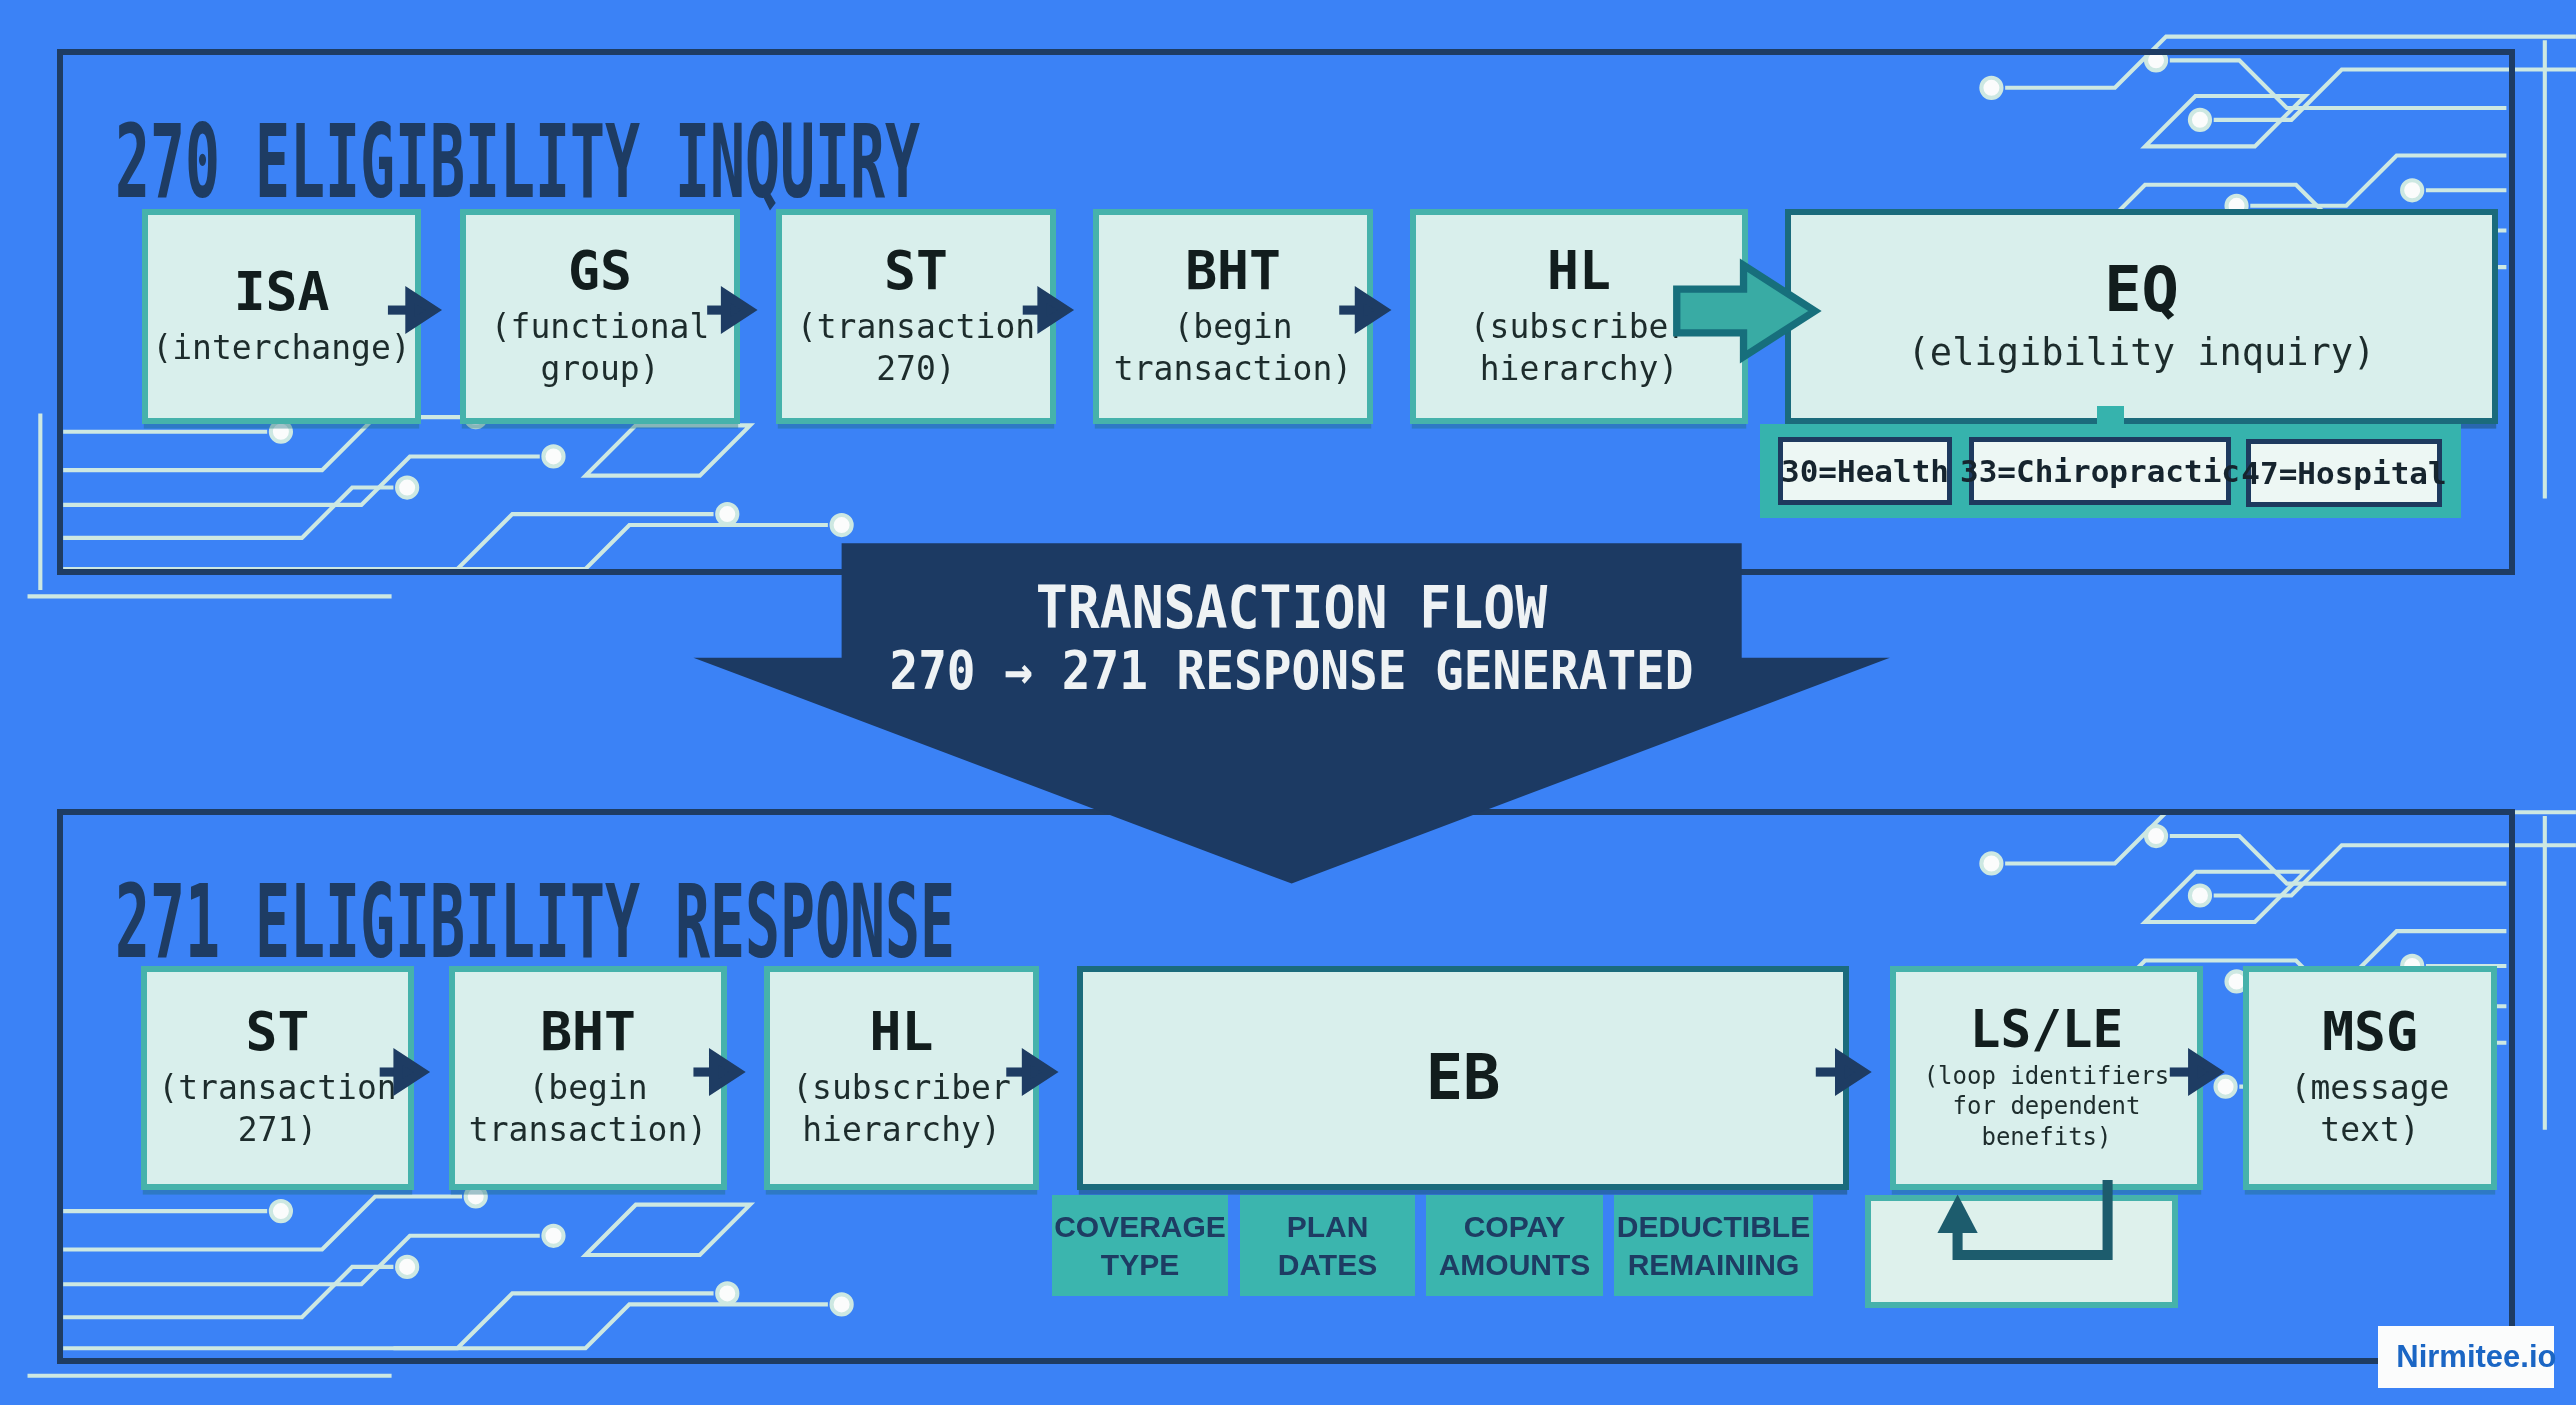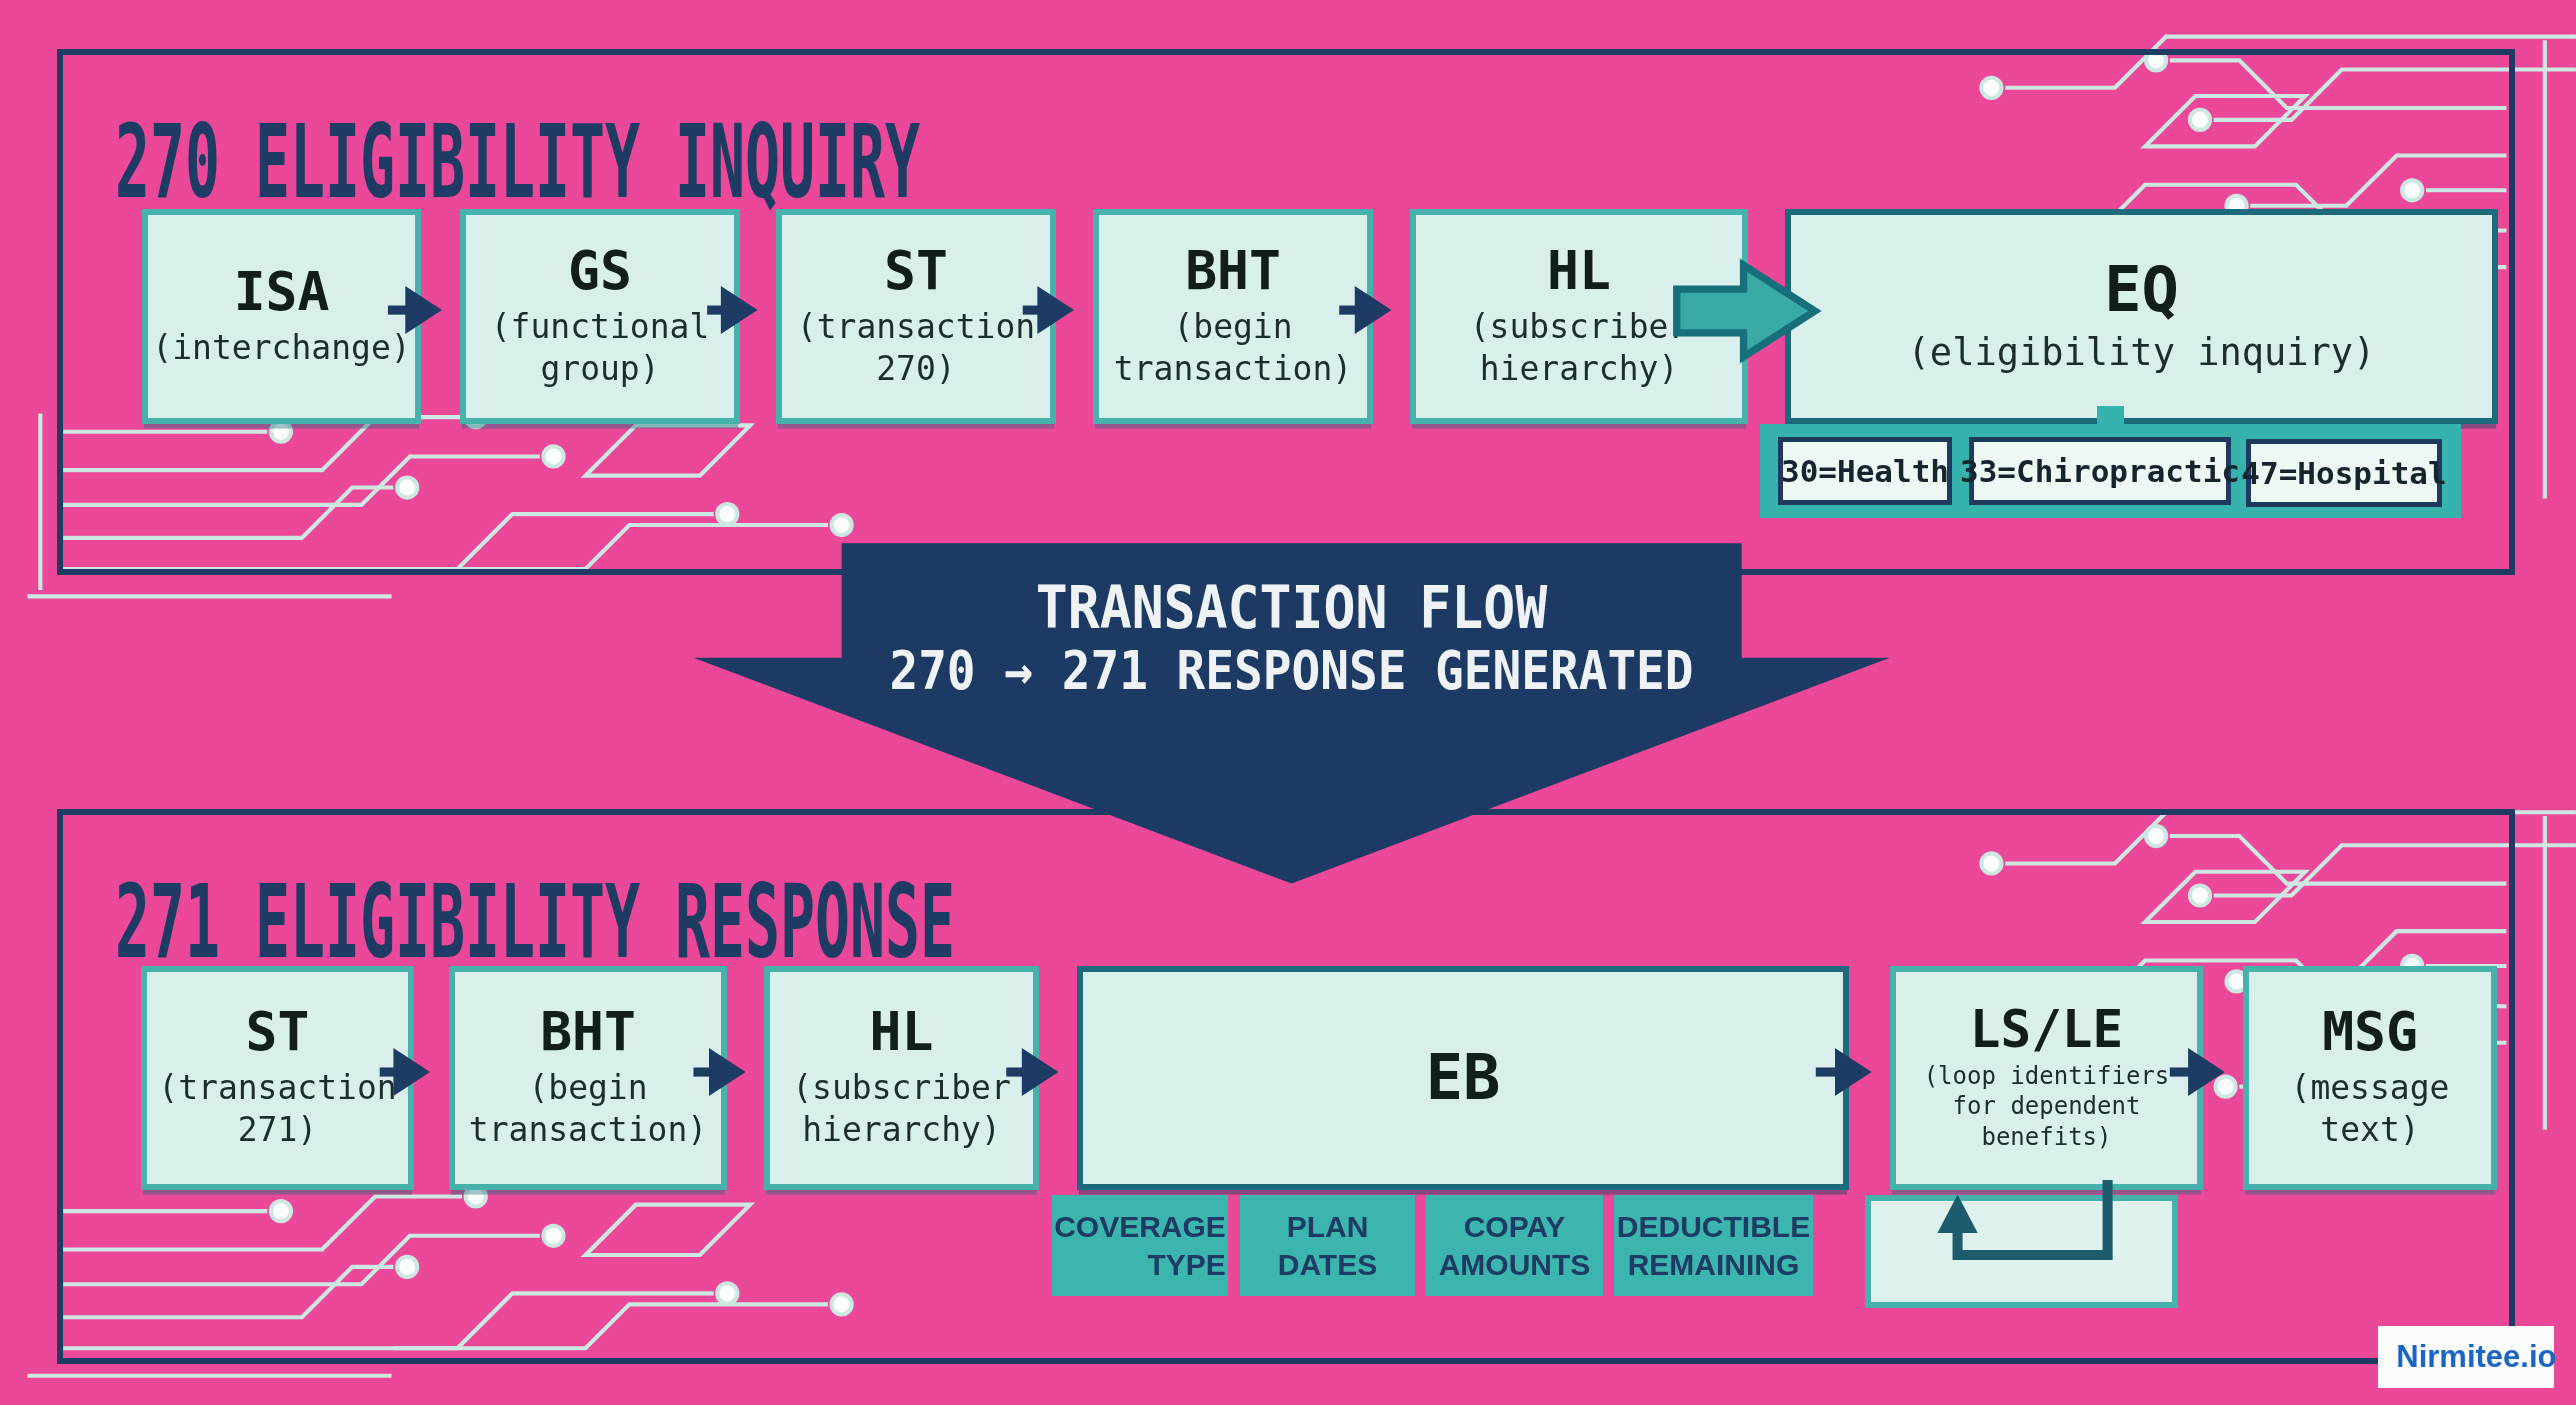--- a/index.html
+++ b/index.html
@@ -1,16 +1,16 @@
 <!DOCTYPE html>
 <html style="font-size:14.6px"><head>
 <meta charset="utf-8">
 <style>
   html,body{margin:0;padding:0;background:#fbfcfc;}
-  .canvas{position:relative;width:2576px;height:1405px;background:#ec4899;overflow:hidden;
+  .canvas{position:relative;width:2576px;height:1405px;background:#3b82f6;overflow:hidden;
           font-family:"DejaVu Sans Mono",monospace;}
   svg.layer{position:absolute;left:0;top:0;}
   .section{position:absolute;border:6.4px solid #1e3c63;background:transparent;z-index:2;}
   .sec-title{position:absolute;z-index:3;font-family:"DejaVu Sans Mono",monospace;font-weight:bold;
              font-size:102px;color:#1e3c63;white-space:nowrap;transform:scaleX(.57);
              transform-origin:left top;letter-spacing:0;}
   .fbox{position:absolute;z-index:4;display:flex;flex-direction:column;justify-content:center;
         align-items:center;text-align:center;background:#d9efec;border:6.4px solid #46b2ab;
         box-shadow:0 6.4px 0 -1.8px rgba(27,107,124,.40);margin-left:25px;}
   .fbox.dark{border-color:#1b6b7c;box-shadow:0 6.4px 0 -1.8px rgba(20,70,90,.45);}
@@ -138,21 +138,21 @@
   </div>
   <div class="fbox" style="left:1865px;top:966px;width:301px;height:212px;">
     <div class="code mid">LS/LE</div>
     <div class="desc small">(loop identifiers for dependent benefits)</div>
   </div>
   <div class="fbox" style="left:2218px;top:966px;width:242px;height:212px;">
     <div class="code">MSG</div>
     <div class="desc">(message text)</div>
   </div>
 
-  <div class="ebchip" style="left:1052px;top:1195px;width:176px;height:101px;text-align:right;">COVERAGE TYPE</div>
+  <div class="ebchip" style="left:1052px;top:1195px;width:176px;height:101px;">COVERAGE TYPE</div>
   <div class="ebchip" style="left:1240px;top:1195px;width:175px;height:101px;">PLAN DATES</div>
   <div class="ebchip" style="left:1426px;top:1195px;width:177px;height:101px;">COPAY AMOUNTS</div>
   <div class="ebchip" style="left:1614px;top:1195px;width:199px;height:101px;">DEDUCTIBLE REMAINING</div>
 
   <div class="loopbox" style="left:1865px;top:1195px;width:301px;height:101px;"></div>
 
   <svg class="layer" width="2576" height="1405" style="z-index:6" viewBox="0 0 2816 1536">
 
     <polygon points="920,594 1904,594 1904,719 2066,719 1412,966 758,719 920,719" fill="#1c3a63"></polygon>
 

